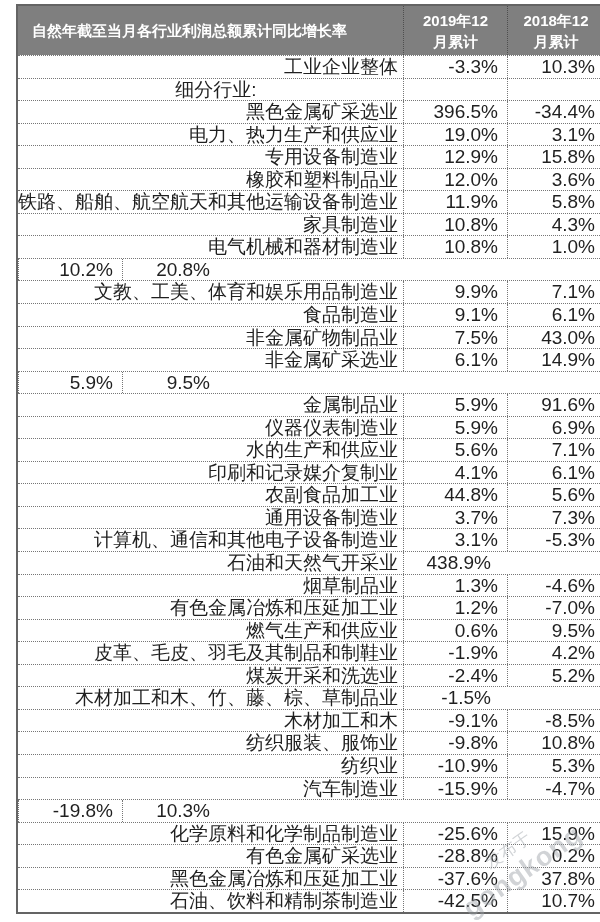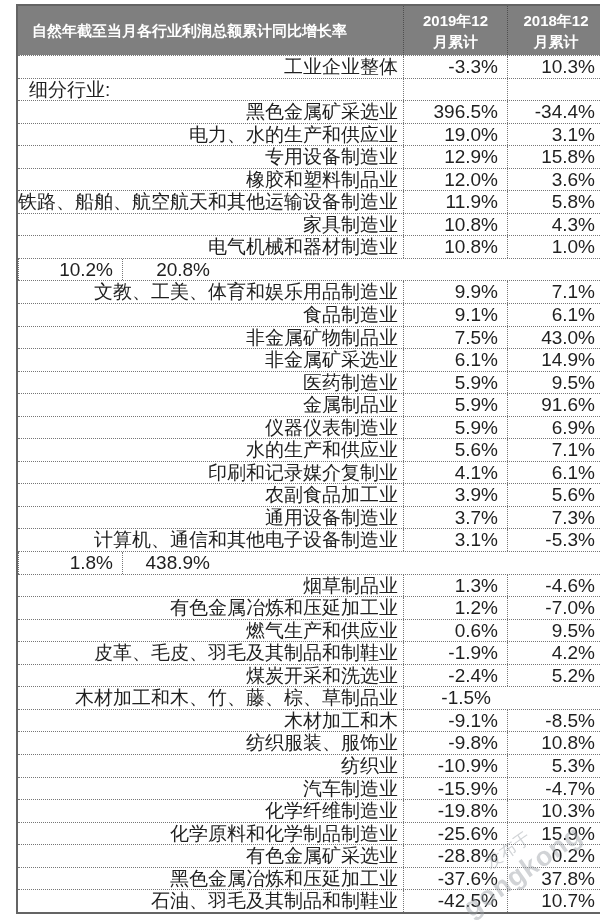--- a/index.html
+++ b/index.html
@@ -23,21 +23,21 @@
   .th.c3{width:97px}
   .row{
     display:flex;height:22.55px;line-height:21.5px;box-sizing:border-box;
     border-top:1px dotted var(--grid,#767676);
     font-size:19px;color:var(--text,#1f1f1f);
   }
   .row .label{
     width:385px;text-align:right;padding-right:5px;box-sizing:border-box;
     white-space:nowrap;overflow:hidden;
   }
-  .row .label.left{text-align:left;padding-left:11px;padding-right:0}
+  .row .label.left{text-align:center;padding-left:11px;padding-right:0}
   .row .val{
     text-align:right;padding-right:9px;box-sizing:border-box;
     border-left:1px dotted var(--grid,#767676);white-space:nowrap;
   }
   .row .v2019{width:104px}
   .row .v2018{width:97px}
   .watermark{
     position:absolute;left:432px;top:838px;width:170px;
     transform:rotate(-35deg);transform-origin:center;
     text-align:center;color:var(--watermark,#9aa0a6);opacity:.45;
@@ -74,21 +74,21 @@
     <div class="val v2018"></div>
   </div>
 
   <div class="row">
     <div class="label">黑色金属矿采选业</div>
     <div class="val v2019">396.5%</div>
     <div class="val v2018">-34.4%</div>
   </div>
 
   <div class="row">
-    <div class="label">电力、水的生产和供应业</div>
+    <div class="label">电力、热力生产和供应业</div>
     <div class="val v2019">19.0%</div>
     <div class="val v2018">3.1%</div>
   </div>
 
   <div class="row">
     <div class="label">专用设备制造业</div>
     <div class="val v2019">12.9%</div>
     <div class="val v2018">15.8%</div>
   </div>
 
@@ -139,21 +139,20 @@
     <div class="val v2018">43.0%</div>
   </div>
 
   <div class="row">
     <div class="label">非金属矿采选业</div>
     <div class="val v2019">6.1%</div>
     <div class="val v2018">14.9%</div>
   </div>
 
   <div class="row">
-    <div class="label">医药制造业</div>
     <div class="val v2019">5.9%</div>
     <div class="val v2018">9.5%</div>
   </div>
 
   <div class="row">
     <div class="label">金属制品业</div>
     <div class="val v2019">5.9%</div>
     <div class="val v2018">91.6%</div>
   </div>
 
@@ -170,38 +169,38 @@
   </div>
 
   <div class="row">
     <div class="label">印刷和记录媒介复制业</div>
     <div class="val v2019">4.1%</div>
     <div class="val v2018">6.1%</div>
   </div>
 
   <div class="row">
     <div class="label">农副食品加工业</div>
-    <div class="val v2019">3.9%</div>
+    <div class="val v2019">44.8%</div>
     <div class="val v2018">5.6%</div>
   </div>
 
   <div class="row">
     <div class="label">通用设备制造业</div>
     <div class="val v2019">3.7%</div>
     <div class="val v2018">7.3%</div>
   </div>
 
   <div class="row">
     <div class="label">计算机、通信和其他电子设备制造业</div>
     <div class="val v2019">3.1%</div>
     <div class="val v2018">-5.3%</div>
   </div>
 
   <div class="row">
-    <div class="val v2019">1.8%</div>
+    <div class="label">石油和天然气开采业</div>
     <div class="val v2018">438.9%</div>
   </div>
 
   <div class="row">
     <div class="label">烟草制品业</div>
     <div class="val v2019">1.3%</div>
     <div class="val v2018">-4.6%</div>
   </div>
 
   <div class="row">
@@ -251,21 +250,20 @@
     <div class="val v2018">5.3%</div>
   </div>
 
   <div class="row">
     <div class="label">汽车制造业</div>
     <div class="val v2019">-15.9%</div>
     <div class="val v2018">-4.7%</div>
   </div>
 
   <div class="row">
-    <div class="label">化学纤维制造业</div>
     <div class="val v2019">-19.8%</div>
     <div class="val v2018">10.3%</div>
   </div>
 
   <div class="row">
     <div class="label">化学原料和化学制品制造业</div>
     <div class="val v2019">-25.6%</div>
     <div class="val v2018">15.9%</div>
   </div>
 
@@ -275,21 +273,21 @@
     <div class="val v2018">0.2%</div>
   </div>
 
   <div class="row">
     <div class="label">黑色金属冶炼和压延加工业</div>
     <div class="val v2019">-37.6%</div>
     <div class="val v2018">37.8%</div>
   </div>
 
   <div class="row">
-    <div class="label">石油、羽毛及其制品和制鞋业</div>
+    <div class="label">石油、饮料和精制茶制造业</div>
     <div class="val v2019">-42.5%</div>
     <div class="val v2018">10.7%</div>
   </div>
 </div>
 </div>
 
 <div class="watermark">
   <div class="wm1">发布于</div>
   <div class="wm2">gongkong</div>
 </div>

